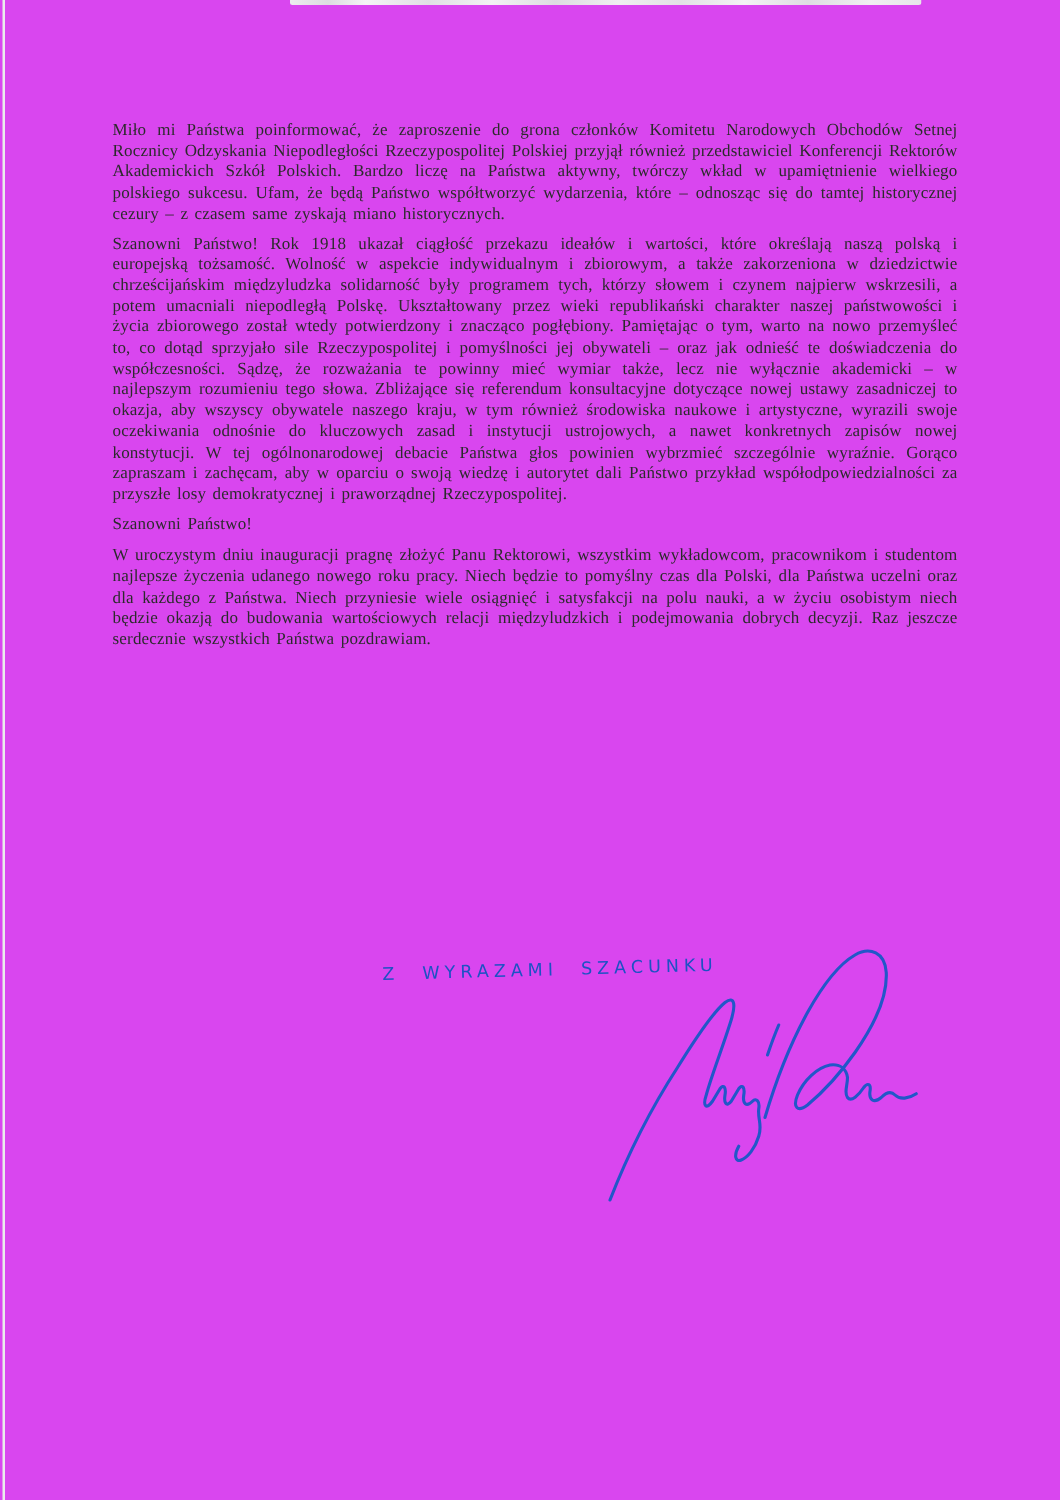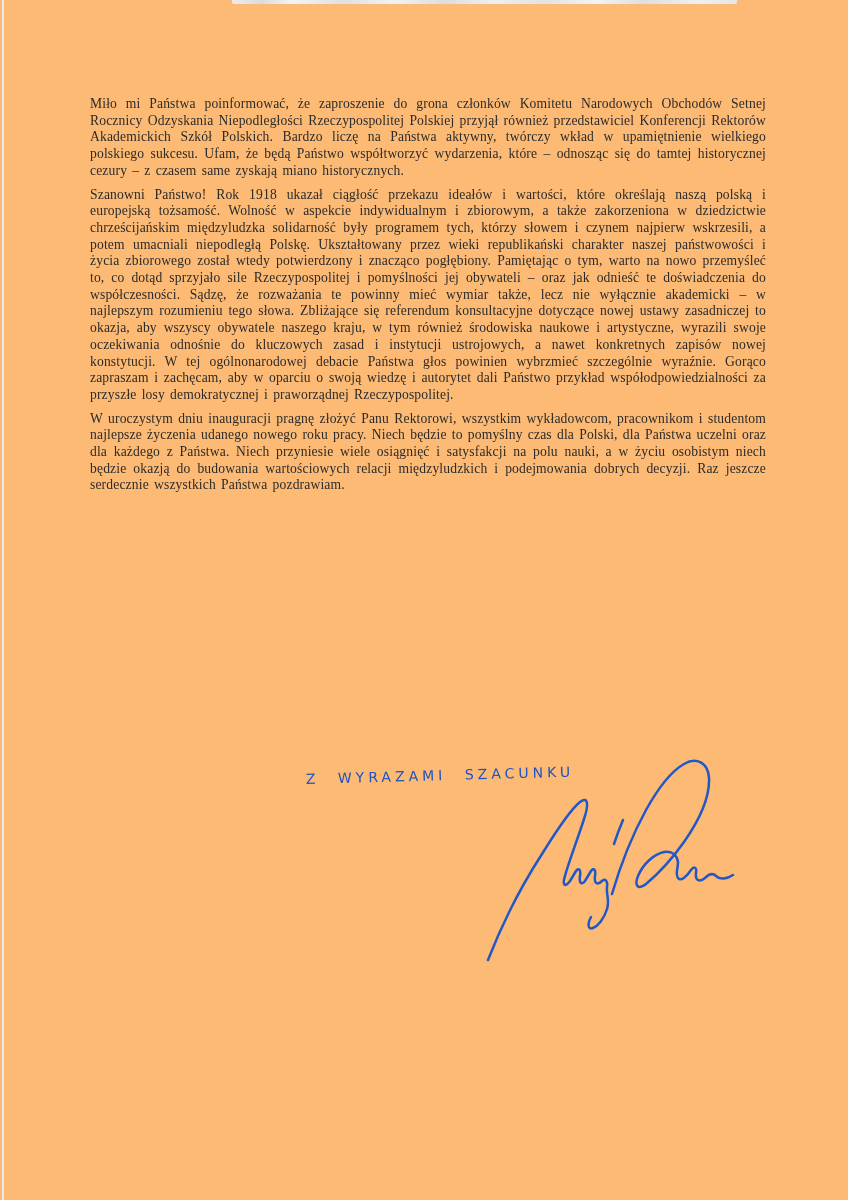--- a/index.html
+++ b/index.html
@@ -4,21 +4,21 @@
 <style>
   html, body {
     margin: 0;
     padding: 0;
     background: #ffffff;
   }
   .page {
     position: relative;
     width: 848px;
     height: 1200px;
-    background: #fdba74;
+    background: #d946ef;
     overflow: hidden;
     font-family: "Liberation Serif", "DejaVu Serif", serif;
   }
   
   .scan-top-artifact {
     position: absolute;
     left: 232px;
     top: 0;
     width: 505px;
     height: 4px;
@@ -83,20 +83,21 @@
 <body>
 
 <div class="page">
 
   <div class="scan-top-artifact"></div>
   <div class="scan-left-line"></div>
 
   <div class="letter-body">
     <p>Miło mi Państwa poinformować, że zaproszenie do grona członków Komitetu Narodowych Obchodów Setnej Rocznicy Odzyskania Niepodległości Rzeczypospolitej Polskiej przyjął również przedstawiciel Konferencji Rektorów Akademickich Szkół Polskich. Bardzo liczę na Państwa aktywny, twórczy wkład w upamiętnienie wielkiego polskiego sukcesu. Ufam, że będą Państwo współtworzyć wydarzenia, które – odnosząc się do tamtej historycznej cezury – z czasem same zyskają miano historycznych.</p>
     <p>Szanowni Państwo! Rok 1918 ukazał ciągłość przekazu ideałów i wartości, które określają naszą polską i europejską tożsamość. Wolność w aspekcie indywidualnym i zbiorowym, a także zakorzeniona w dziedzictwie chrześcijańskim międzyludzka solidarność były programem tych, którzy słowem i czynem najpierw wskrzesili, a potem umacniali niepodległą Polskę. Ukształtowany przez wieki republikański charakter naszej państwowości i życia zbiorowego został wtedy potwierdzony i znacząco pogłębiony. Pamiętając o tym, warto na nowo przemyśleć to, co dotąd sprzyjało sile Rzeczypospolitej i pomyślności jej obywateli – oraz jak odnieść te doświadczenia do współczesności. Sądzę, że rozważania te powinny mieć wymiar także, lecz nie wyłącznie akademicki – w najlepszym rozumieniu tego słowa. Zbliżające się referendum konsultacyjne dotyczące nowej ustawy zasadniczej to okazja, aby wszyscy obywatele naszego kraju, w tym również środowiska naukowe i artystyczne, wyrazili swoje oczekiwania odnośnie do kluczowych zasad i instytucji ustrojowych, a nawet konkretnych zapisów nowej konstytucji. W tej ogólnonarodowej debacie Państwa głos powinien wybrzmieć szczególnie wyraźnie. Gorąco zapraszam i zachęcam, aby w oparciu o swoją wiedzę i autorytet dali Państwo przykład współodpowiedzialności za przyszłe losy demokratycznej i praworządnej Rzeczypospolitej.</p>
+    <p class="salutation">Szanowni Państwo!</p>
     <p>W uroczystym dniu inauguracji pragnę złożyć Panu Rektorowi, wszystkim wykładowcom, pracownikom i studentom najlepsze życzenia udanego nowego roku pracy. Niech będzie to pomyślny czas dla Polski, dla Państwa uczelni oraz dla każdego z Państwa. Niech przyniesie wiele osiągnięć i satysfakcji na polu nauki, a w życiu osobistym niech będzie okazją do budowania wartościowych relacji międzyludzkich i podejmowania dobrych decyzji. Raz jeszcze serdecznie wszystkich Państwa pozdrawiam.</p>
   </div>
 
   <svg class="closing-svg" viewBox="0 0 480 260">
 
     <text class="hand-text" x="26" y="42" transform="rotate(-1.6 26 42)">Z wyrazami szacunku</text>
 
     <g>
       <path class="sig-stroke" d="M 208,218
            C 222,182 240,146 262,112

